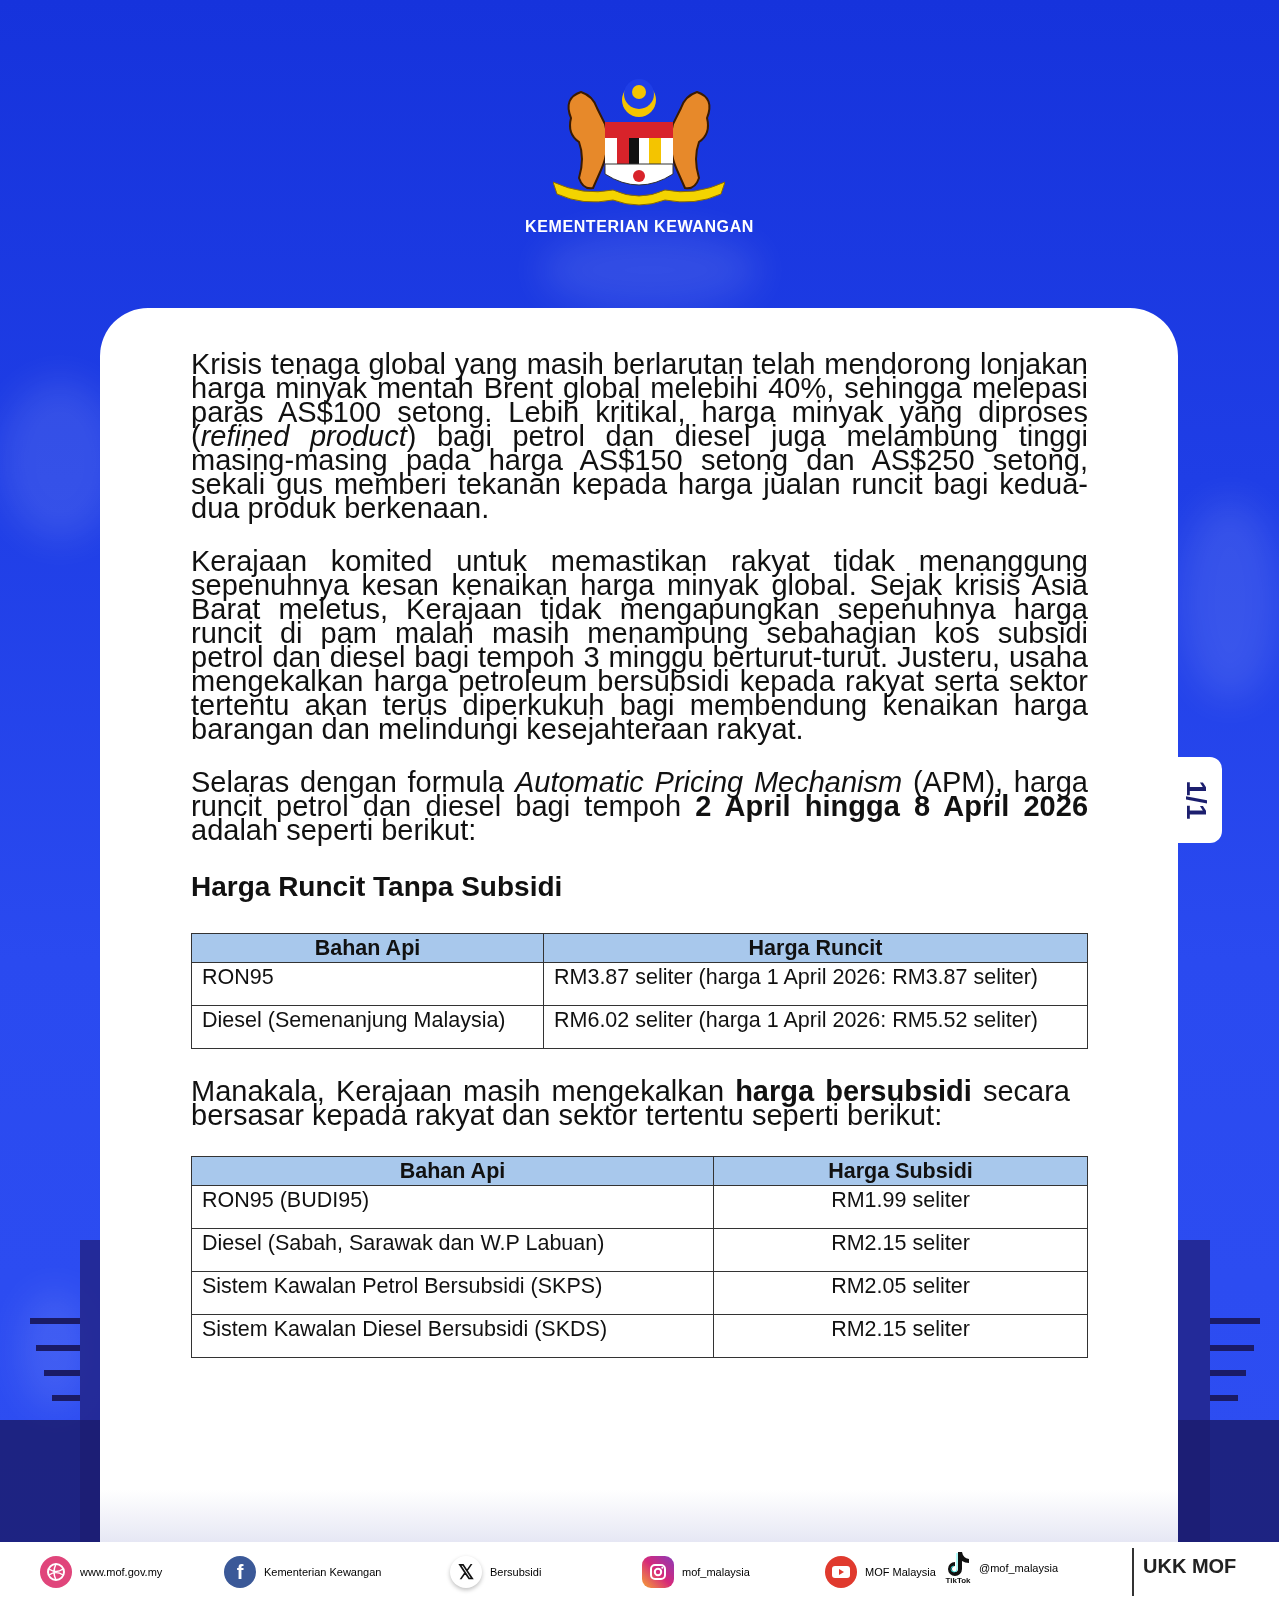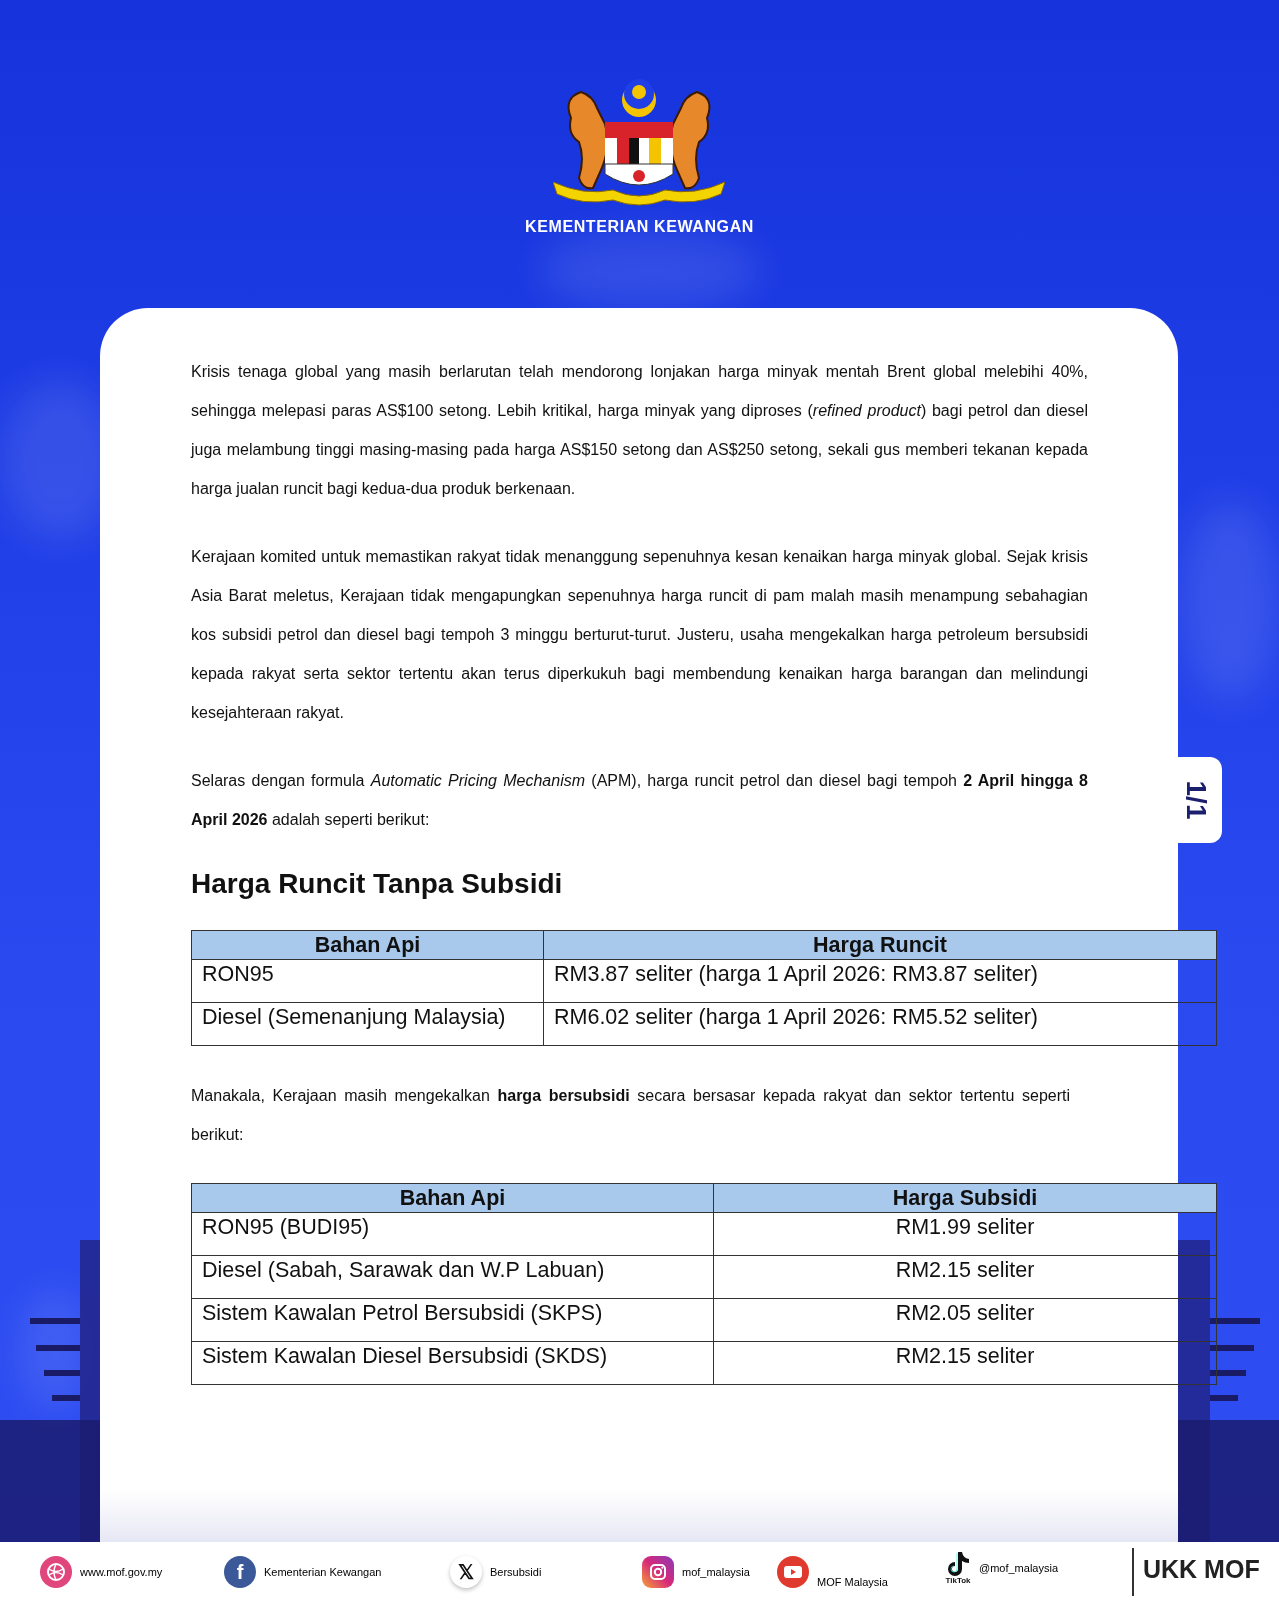--- a/index.html
+++ b/index.html
@@ -35,26 +35,26 @@
   .page-tab {
     position: absolute; left: 1170px; top: 757px; width: 52px; height: 86px;
     background: #ffffff; border-radius: 0 12px 12px 0;
     display: flex; align-items: center; justify-content: center;
   }
   .page-tab span {
     transform: rotate(90deg); color: #1c1f6e; font-weight: bold; font-size: 28px; white-space: nowrap;
   }
 
   .content { position: absolute; left: 191px; top: 352px; width: 897px; color: #111; }
-  .para { font-size: 16px; line-height: 39px; text-align: justify; margin-bottom: 29px; }
+  .para { font-size: 29px; line-height: 24px; text-align: justify; margin-bottom: 29px; }
   .para i { font-style: italic; }
   .para b { font-weight: bold; }
   .section-title { font-size: 28px; font-weight: bold; margin-top: 12px; margin-bottom: 30px; }
 
-  table.price { border-collapse: collapse; width: 1026px; font-size: 21.5px; color: #111; }
+  table.price { border-collapse: collapse; width: 897px; font-size: 21.5px; color: #111; }
   table.price th {
     background: #a8c8ec; font-weight: bold; border: 1.5px solid #333; height: 29px; padding: 0 8px;
     text-align: center;
   }
   table.price td {
     border: 1.5px solid #333; height: 43px; vertical-align: top; padding: 2px 10px 0 10px;
   }
   .t1 td:first-child { width: 352px; }
   .t2 td:first-child { width: 522px; }
   .t2 td:last-child { text-align: center; }
@@ -63,21 +63,21 @@
     position: absolute; left: 0; top: 1542px; width: 1279px; height: 58px; background: #ffffff;
     display: flex; align-items: center;
   }
   .soc { position: absolute; top: 14px; display: flex; align-items: center; gap: 8px; }
   .soc .ic {
     width: 32px; height: 32px; border-radius: 50%; display: flex; align-items: center; justify-content: center;
     color: #fff; font-weight: bold; font-size: 17px;
   }
   .soc .lbl { font-size: 11px; color: #000000; }
   .ukk-divider { position: absolute; left: 1132px; top: 1548px; width: 1.5px; height: 48px; background: #333; }
-  .ukk { position: absolute; left: 1143px; top: 1555px; font-size: 25px; font-weight: bold; color: #222; }
+  .ukk { position: absolute; left: 1143px; top: 1555px; font-size: 20px; font-weight: bold; color: #222; }
 </style>
 </head>
 <body>
 
 <div class="cloud" style="left:540px;top:230px;width:220px;height:80px;"></div>
 <div class="cloud" style="left:0px;top:380px;width:120px;height:160px;"></div>
 <div class="cloud" style="left:1180px;top:500px;width:100px;height:200px;"></div>
 <div class="cloud" style="left:20px;top:1290px;width:70px;height:120px;"></div>
 
 <div>
@@ -208,21 +208,21 @@
 <div class="soc" style="left:618px;top:1556px;margin-left:24px;">
   <span class="ic" style="background:linear-gradient(45deg,#f7a234,#d6297a,#8a3ab9);border-radius:9px;">
     <svg width="20" height="20" viewBox="0 0 20 20">
         <rect x="3" y="3" width="14" height="14" rx="4" fill="none" stroke="#fff" stroke-width="2"></rect>
         <circle cx="10" cy="10" r="3.2" fill="none" stroke="#fff" stroke-width="2"></circle>
         <circle cx="14.3" cy="5.7" r="1" fill="#fff"></circle>
       </svg>
   </span>
   <span class="lbl">mof_malaysia</span>
 </div>
-<div class="soc" style="left:777px;top:1556px;align-items:flex-end;">
+<div class="soc" style="left:825px;top:1556px;">
   <span class="ic" style="background:#e03a2e;">
     <svg width="20" height="16" viewBox="0 0 20 16">
         <rect x="1" y="2" width="18" height="12" rx="3" fill="#fff"></rect>
         <path d="M8 5 L13 8 L8 11Z" fill="#e03a2e"></path>
       </svg>
   </span>
   <span class="lbl">MOF Malaysia</span>
 </div>
 <div class="soc" style="left:945px;top:1550px;">
   <span style="display:flex;flex-direction:column;align-items:center;">

